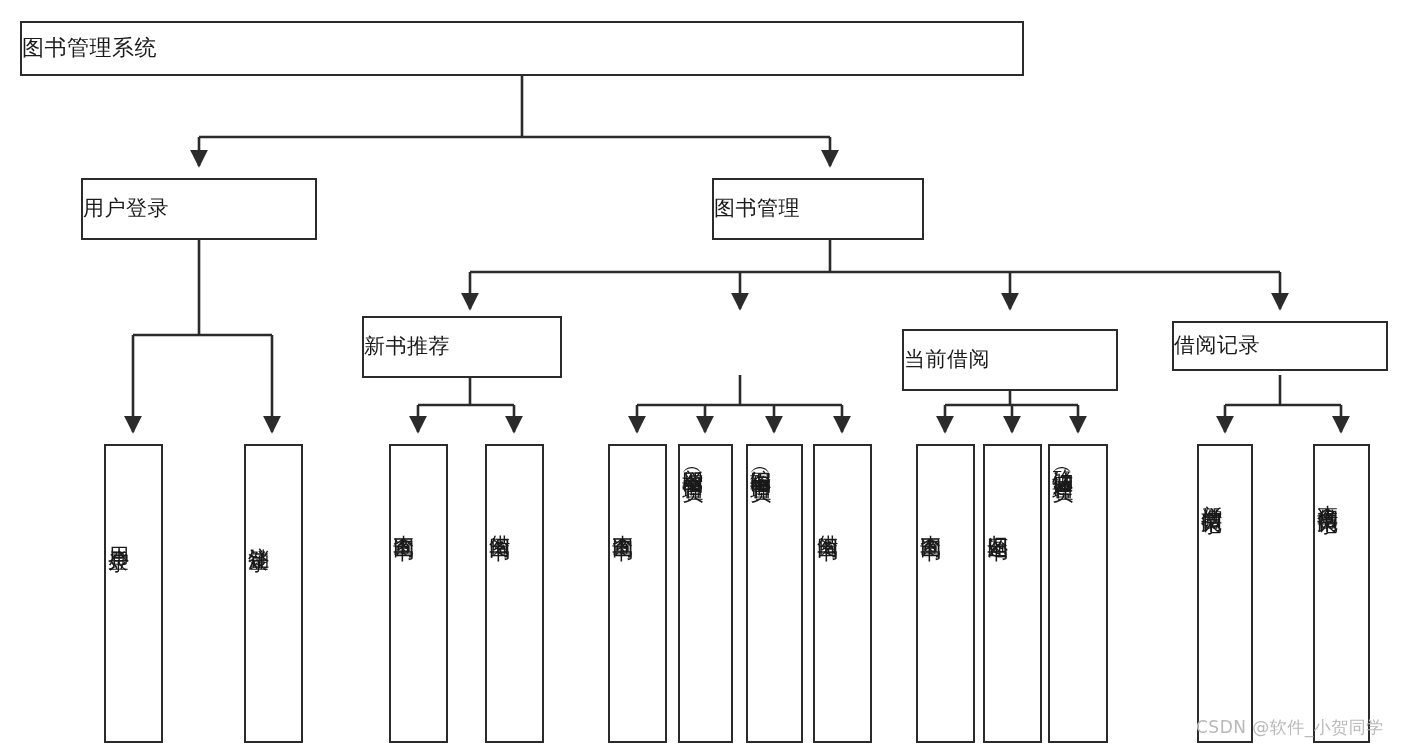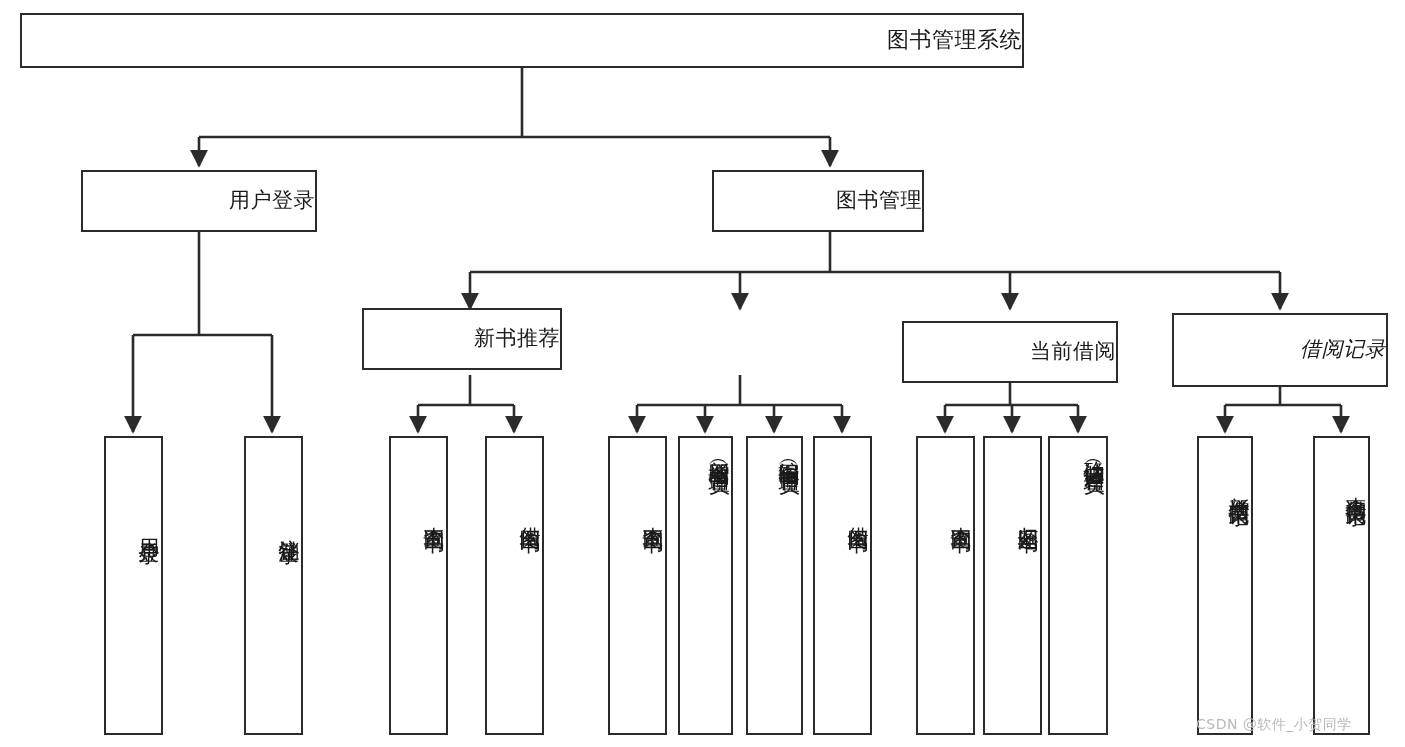--- a/index.html
+++ b/index.html
@@ -26,23 +26,24 @@
     height: 747px;
     pointer-events: none;
   }
   .node {
     position: absolute;
     box-sizing: border-box;
     background: #ffffff;
     border: 2px solid #2b2b2b;
     display: flex;
     align-items: center;
-    justify-content: flex-end;
+    justify-content: flex-start;
     color: #1a1a1a;
     z-index: 2;
+    margin-top: 8px;
   }
   .node .label {
     display: block;
     text-align: center;
     line-height: 1.12;
     letter-spacing: 0.5px;
   }
   
   .node.horiz .label {
     font-size: 21px;
@@ -59,21 +60,21 @@
   .node.vert .label {
     writing-mode: vertical-rl;
     text-orientation: upright;
     font-size: 21px;
     line-height: 1.18;
     letter-spacing: 2px;
     white-space: nowrap;
   }
   .watermark {
     position: absolute;
-    font-size: 14px;
+    font-size: 17px;
     color: #b9b9b9;
     white-space: nowrap;
     z-index: 5;
     letter-spacing: 0.5px;
   }
 </style>
 </head>
 <body>
 
 <div id="canvas">
@@ -138,21 +139,21 @@
   <div class="node horiz" style="left:712px; top:170px; width:212px; height:62px;">
     <span class="label">图书管理</span>
   </div>
 
   <div class="node horiz" style="left:362px; top:308px; width:200px; height:62px;">
     <span class="label">新书推荐</span>
   </div>
   <div class="node horiz" style="left:902px; top:321px; width:216px; height:62px;">
     <span class="label">当前借阅</span>
   </div>
-  <div class="node horiz" style="left:1172px; top:313px; width:216px; height:74px;font-style:italic;">
+  <div class="node horiz" style="left:1172px; top:313px; width:216px; height:50px;">
     <span class="label">借阅记录</span>
   </div>
 
   <div class="node vert" style="left:104px; top:436px; width:59px; height:299px; padding-top:84px;">
     <span class="label">用户登录</span>
   </div>
   <div class="node vert" style="left:244px; top:436px; width:59px; height:299px; padding-top:84px;">
     <span class="label">注销登录</span>
   </div>
 

